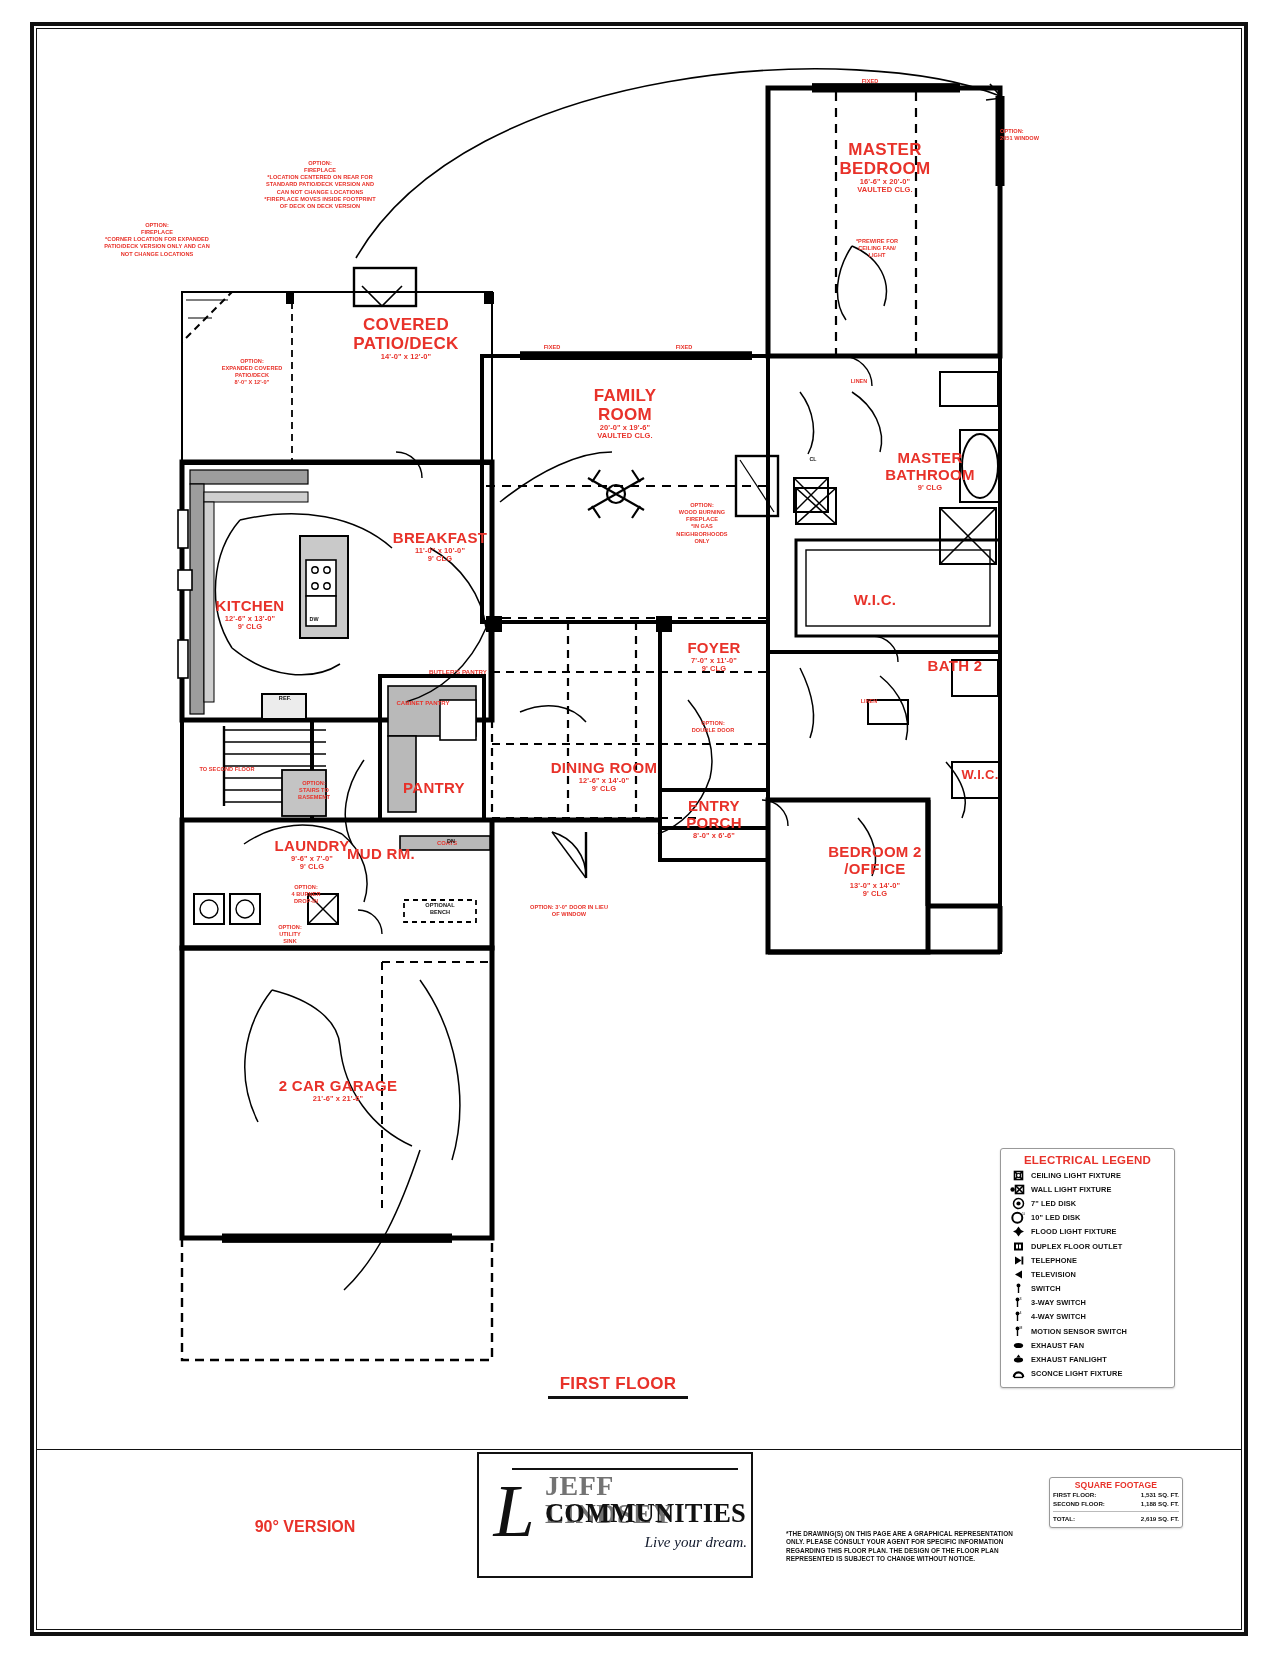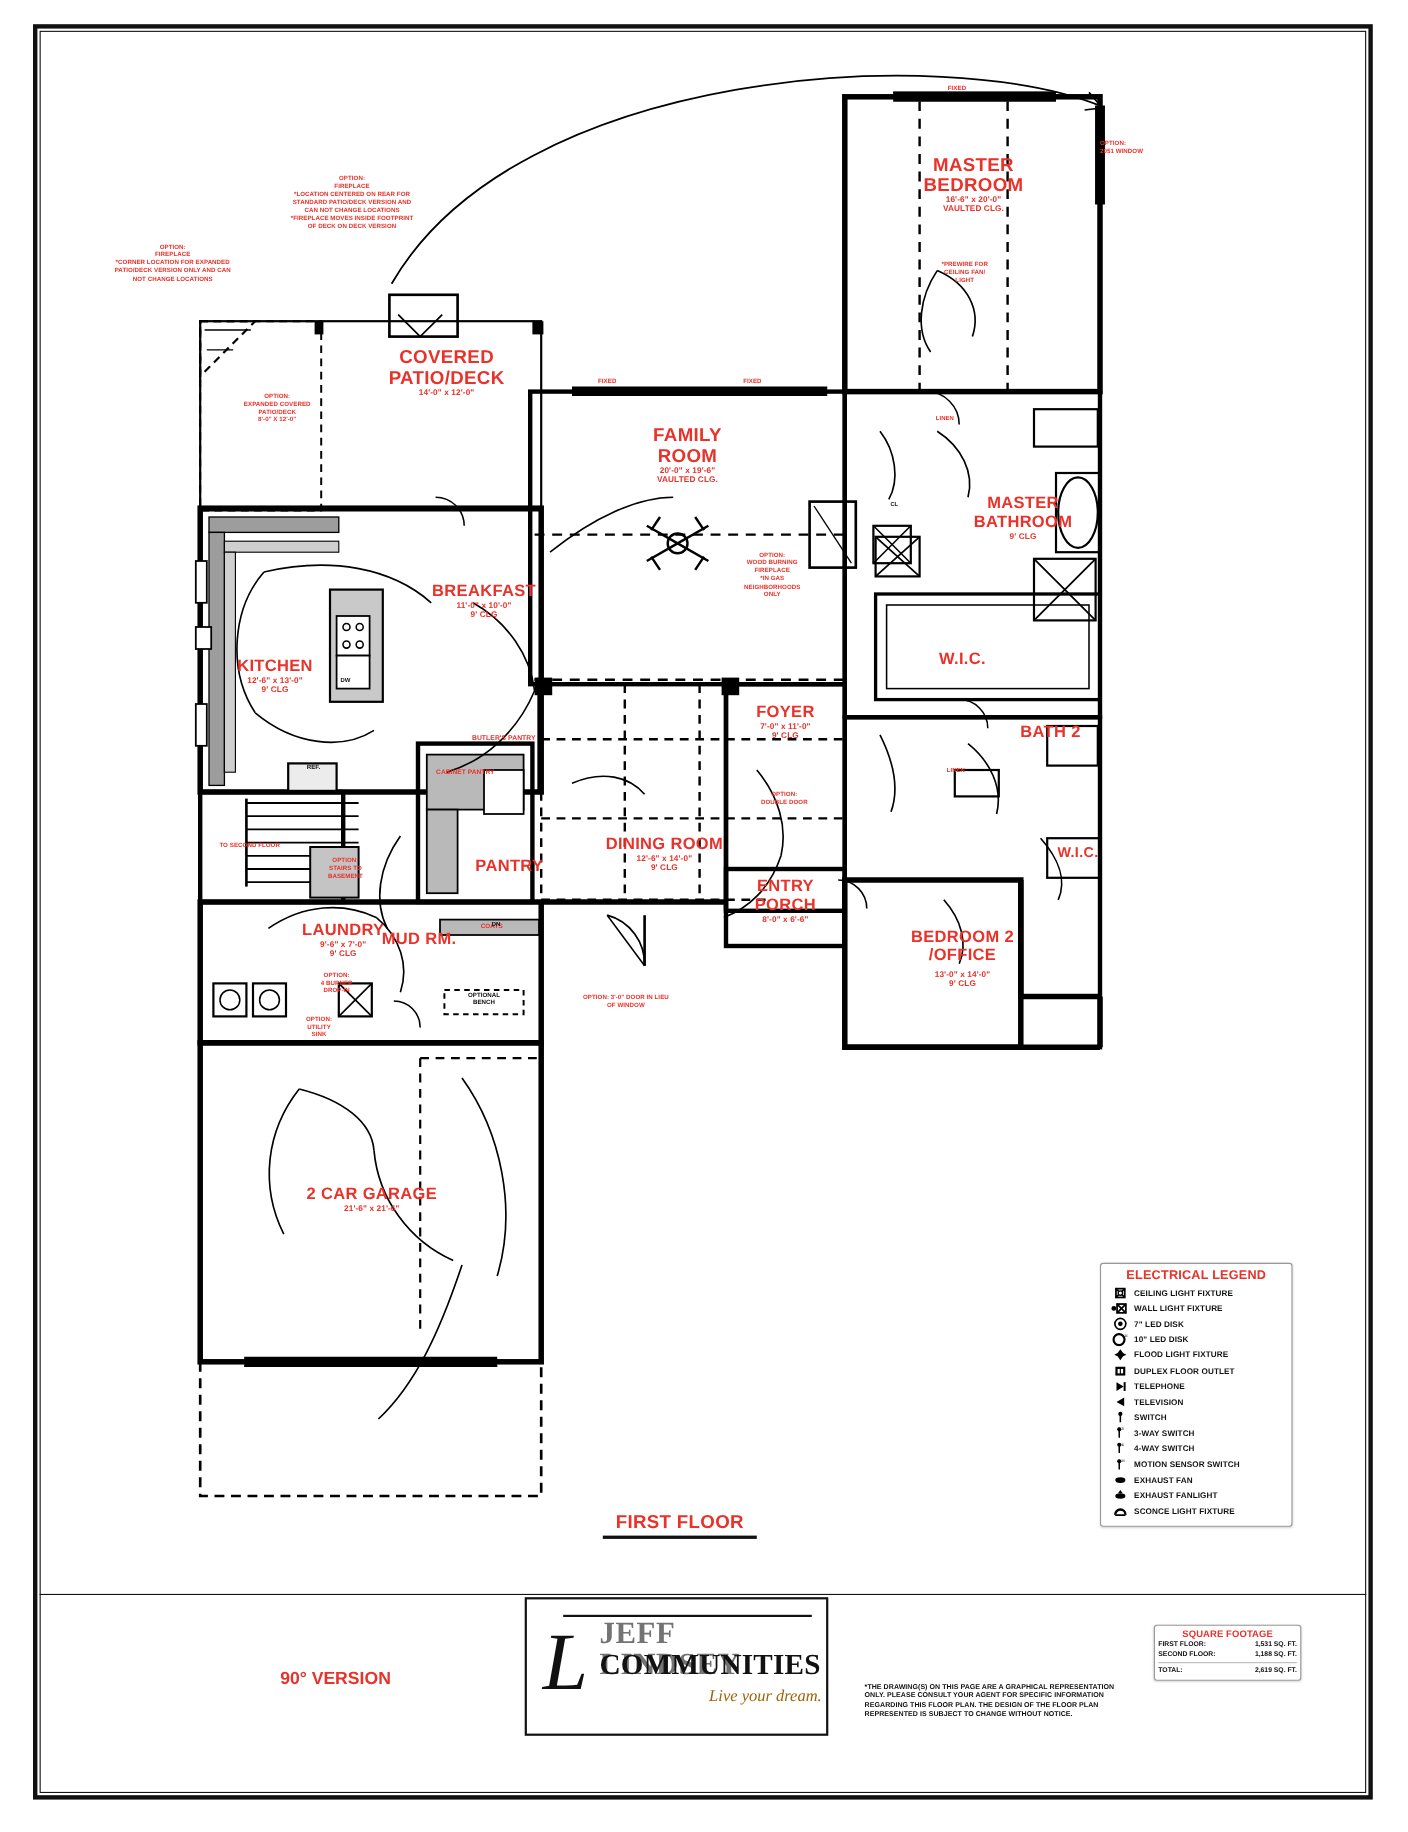--- a/index.html
+++ b/index.html
@@ -25,21 +25,21 @@
 
   
   .tb{position:absolute;left:36px;top:1449px;width:1206px;height:181px;border-top:1px solid #111;box-sizing:border-box;}
   .tb-name{position:absolute;left:140px;top:1462px;width:330px;text-align:center;color:#e8322a;font-size:44px;font-weight:bold;letter-spacing:1px;}
   .tb-ver{position:absolute;left:140px;top:1518px;width:330px;text-align:center;color:#e8322a;font-size:16px;font-weight:bold;}
   .logo-box{position:absolute;left:477px;top:1452px;width:272px;height:122px;border:2px solid #111;background:#fff;}
   .logo-rule{position:absolute;left:33px;top:14px;width:226px;height:2px;background:#111;}
   .logo-mark{position:absolute;left:4px;top:14px;width:62px;height:90px;font-family:"Liberation Serif",serif;font-size:74px;font-style:italic;color:#111;line-height:86px;text-align:center;}
   .logo-l1{position:absolute;left:66px;top:18px;width:200px;font-family:"Liberation Serif",serif;font-weight:bold;font-size:28px;color:#737373;letter-spacing:.5px;line-height:28px;}
   .logo-l2{position:absolute;left:66px;top:45px;width:202px;font-family:"Liberation Serif",serif;font-weight:bold;font-size:26.5px;color:#111;letter-spacing:.2px;line-height:28px;}
-  .logo-tag{position:absolute;left:110px;top:80px;width:158px;font-family:"Liberation Serif",serif;font-style:italic;font-size:15px;color:#a16207;text-align:right;}
+  .logo-tag{position:absolute;left:110px;top:80px;width:158px;font-family:"Liberation Serif",serif;font-style:italic;font-size:15px;color:#0f172a;text-align:right;}
   .disclaimer{position:absolute;left:786px;top:1530px;width:232px;font-size:6.4px;line-height:1.32;color:#111;font-weight:bold;letter-spacing:.05px;}
   .sqft{position:absolute;left:1049px;top:1477px;width:126px;border:1px solid #999;border-radius:3px;background:#fff;padding:2px 3px 4px 3px;box-shadow:0 1px 2px rgba(0,0,0,.15);}
   .sqft-title{color:#e8322a;font-size:8.6px;font-weight:bold;text-align:center;letter-spacing:.1px;}
   .sqft-row{display:flex;justify-content:space-between;font-size:6.2px;font-weight:bold;color:#111;line-height:1.5;}
   .sqft-sep{height:1px;background:#bbb;margin:2px 0;}
   .ff-label{position:absolute;left:548px;top:1374px;width:140px;text-align:center;color:#e8322a;font-size:17px;font-weight:bold;letter-spacing:.3px;}
   .ff-rule{position:absolute;left:548px;top:1396px;width:140px;height:3px;background:#111;}
 </style>
 </head>
 <body>
@@ -321,21 +321,21 @@
     <div class="dim">7'-0" x 11'-0"</div>
     <div class="dim">9' CLG</div>
   </div>
 
   <div class="rm" style="left:658px;top:798px;width:112px;">
     <div class="nm" style="white-space:pre-line;">ENTRY
 PORCH</div>
     <div class="dim">8'-0" x 6'-6"</div>
   </div>
 
-  <div class="rm" style="left:382px;top:780px;width:104px;padding-left:29px;">
+  <div class="rm" style="left:382px;top:780px;width:104px;">
     <div class="nm">PANTRY</div>
   </div>
 
   <div class="rm" style="left:200px;top:838px;width:128px;margin-left:48px;">
     <div class="nm">LAUNDRY</div>
     <div class="dim">9'-6" x 7'-0"</div>
     <div class="dim">9' CLG</div>
   </div>
 
   <div class="rm" style="left:326px;top:846px;width:110px;">

